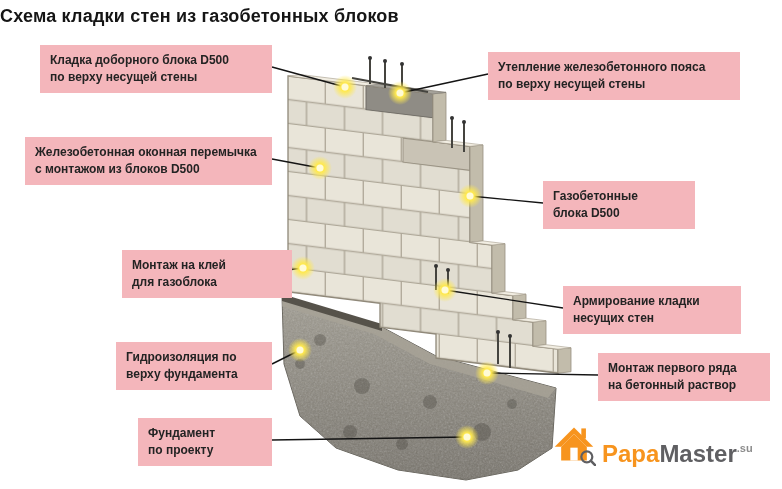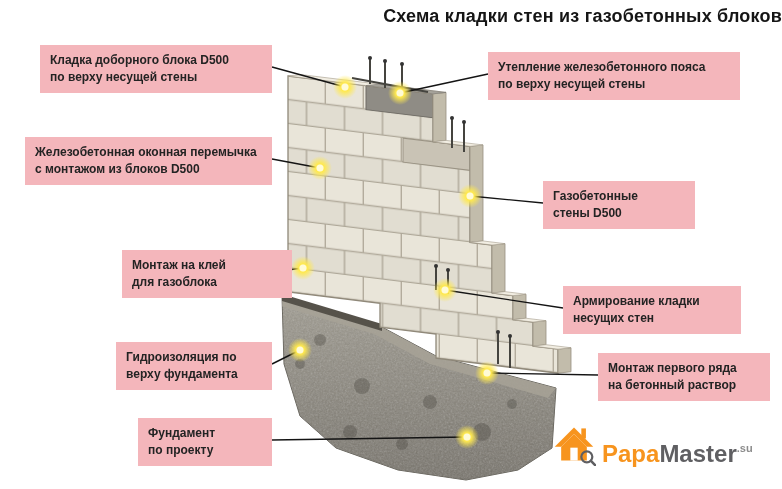--- a/index.html
+++ b/index.html
@@ -1,21 +1,21 @@
 <!DOCTYPE html>
 <html><head>
 <meta charset="utf-8">
 <style>
   html,body{margin:0;padding:0;background:#fff;}
   .stage{
     position:relative;width:782px;height:489px;background:#ffffff;
     font-family:"Liberation Sans",sans-serif;overflow:hidden;
   }
   .title{
-    position:absolute;top:6px;left:0;width:100%;text-align:right;
+    position:absolute;top:6px;left:0;width:100%;text-align:left;
     font-size:18px;font-weight:bold;color:#151515;letter-spacing:.2px;
   }
   .label{
     position:absolute;background:#f4b6bb;border-radius:0;
     padding:7px 10px;font-size:12px;font-weight:bold;color:#232323;
     line-height:1.4;white-space:pre-line;box-sizing:border-box;
   }
   svg.overlay{position:absolute;left:0;top:0;}
   .logo{
     position:absolute;left:552px;top:422px;display:flex;align-items:flex-end;gap:6px;
@@ -199,21 +199,21 @@
   <div class="label" style="left:122px;top:250px;width:170px">Монтаж на клей
 для газоблока</div>
   <div class="label" style="left:116px;top:342px;width:156px">Гидроизоляция по
 верху фундамента</div>
   <div class="label" style="left:138px;top:418px;width:134px">Фундамент
 по проекту</div>
 
   <div class="label" style="left:488px;top:52px;width:252px">Утепление железобетонного пояса
 по верху несущей стены</div>
   <div class="label" style="left:543px;top:181px;width:152px">Газобетонные
-стены D500</div>
+блока D500</div>
   <div class="label" style="left:563px;top:286px;width:178px">Армирование кладки
 несущих стен</div>
   <div class="label" style="left:598px;top:353px;width:172px">Монтаж первого ряда
 на бетонный раствор</div>
 
   <div class="logo">
     <svg width="44" height="44" viewBox="0 0 48 48">
       <rect x="32" y="7" width="5" height="11" fill="#f7941e"></rect>
       <path d="M3,27 L24,6 L45,27 L38,27 L24,13 L10,27 Z" fill="#f7941e"></path>
       <path d="M10,27 L24,13 L38,27 L38,42 L10,42 Z" fill="#f7941e"></path>

